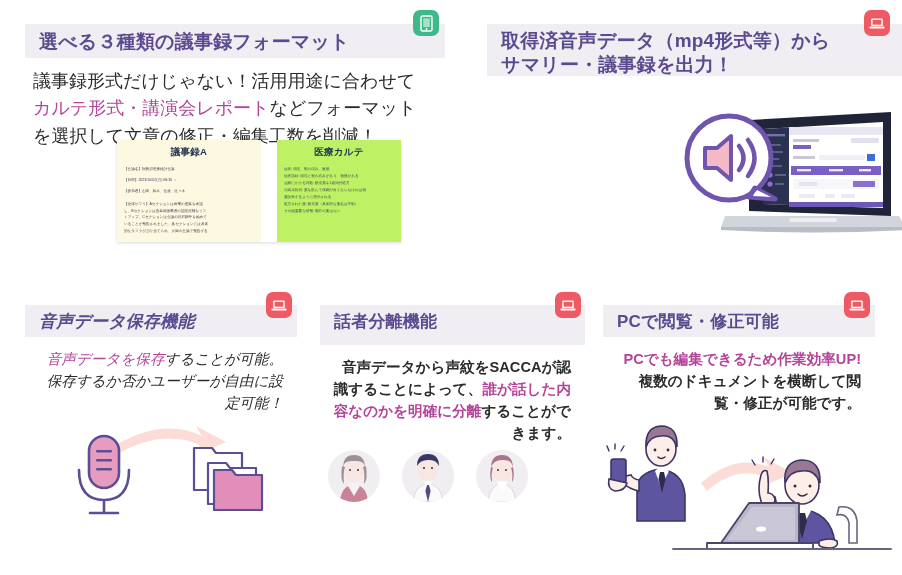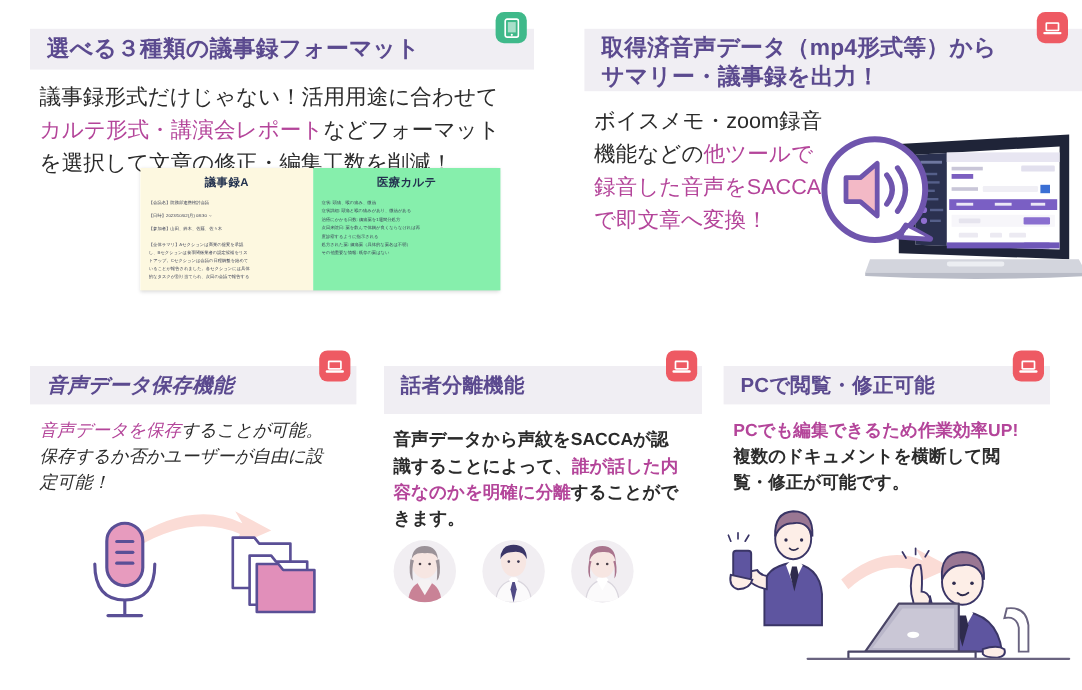--- a/index.html
+++ b/index.html
@@ -35,45 +35,46 @@
   }
   .panel-title.big  { font-size: 19px; }
   .panel-title.small{ font-size: 17px; }
 
   .panel-body {
     padding: 10px 14px 0 14px;
     font-size: 18px;
     line-height: 1.52;
     color: #2b2b2b;
   }
-  .panel-body.sm { font-size: 14.6px; line-height: 1.5; }
+  .panel-body.sm { font-size: 14.6px; line-height: 1.5; text-align: right; }
   .hl { color: #b4459a; }
 
   
   .badge {
     position: absolute;
     width: 26px; height: 26px;
     border-radius: 7px;
     display: flex; align-items: center; justify-content: center;
   }
   .badge.green { background: #3fb98a; }
   .badge.red   { background: #ee5a63; }
 
   
   .docs {
     position: absolute;
     display: flex;
     box-shadow: 0 1px 3px rgba(0,0,0,.15);
+    gap: 16px;
   }
   .doc {
     box-sizing: border-box;
     padding: 6px 7px 8px 7px;
   }
   .doc.left  { background: #fdf8e0; width: 144px; }
-  .doc.right { background: #86efac; width: 156px; }
+  .doc.right { background: #bef264; width: 124px; }
   .doc-title {
     text-align: center;
     font-size: 9.5px;
     font-weight: bold;
     color: #23324f;
     margin-bottom: 7px;
     letter-spacing: .3px;
   }
   .doc-line {
     font-size: 3.6px;
@@ -161,26 +162,20 @@
   </div>
 
   <div class="badge red" style="left:377px; top:-14px;">
     <svg width="16" height="13" viewBox="0 0 16 13">
       <rect x="2.2" y="1.5" width="11.6" height="7.6" rx="1.2" fill="#fff"></rect>
       <rect x="3.6" y="2.9" width="8.8" height="4.8" fill="#ee5a63"></rect>
       <rect x="0.4" y="9.6" width="15.2" height="2" rx="1" fill="#fff"></rect>
     </svg>
   </div>
 
-  <div class="panel-body" style="padding-left:8px; padding-top:12px; width:215px;">
-    <div>ボイスメモ・zoom録音</div>
-    <div><span>機能などの</span><span class="hl">他ツールで</span></div>
-    <div class="hl">録音した音声をSACCA</div>
-    <div class="hl">で即文章へ変換！</div>
-  </div>
 
   <div class="laptop-wrap" style="left:190px; top:72px; width:230px; height:150px;">
     <svg width="230" height="150" viewBox="0 0 230 150">
 
       <g>
         <path d="M72 24 L214 16 L214 120 L72 115 Z" fill="#1f2438"></path>
         <path d="M86 33 L206 26 L206 112 L86 108 Z" fill="#ffffff"></path>
 
         <path d="M86 33 L112 31.5 L112 109 L86 108 Z" fill="#2b3150"></path>
         <rect x="90" y="38" width="18" height="2.4" fill="#6f77a0"></rect>

